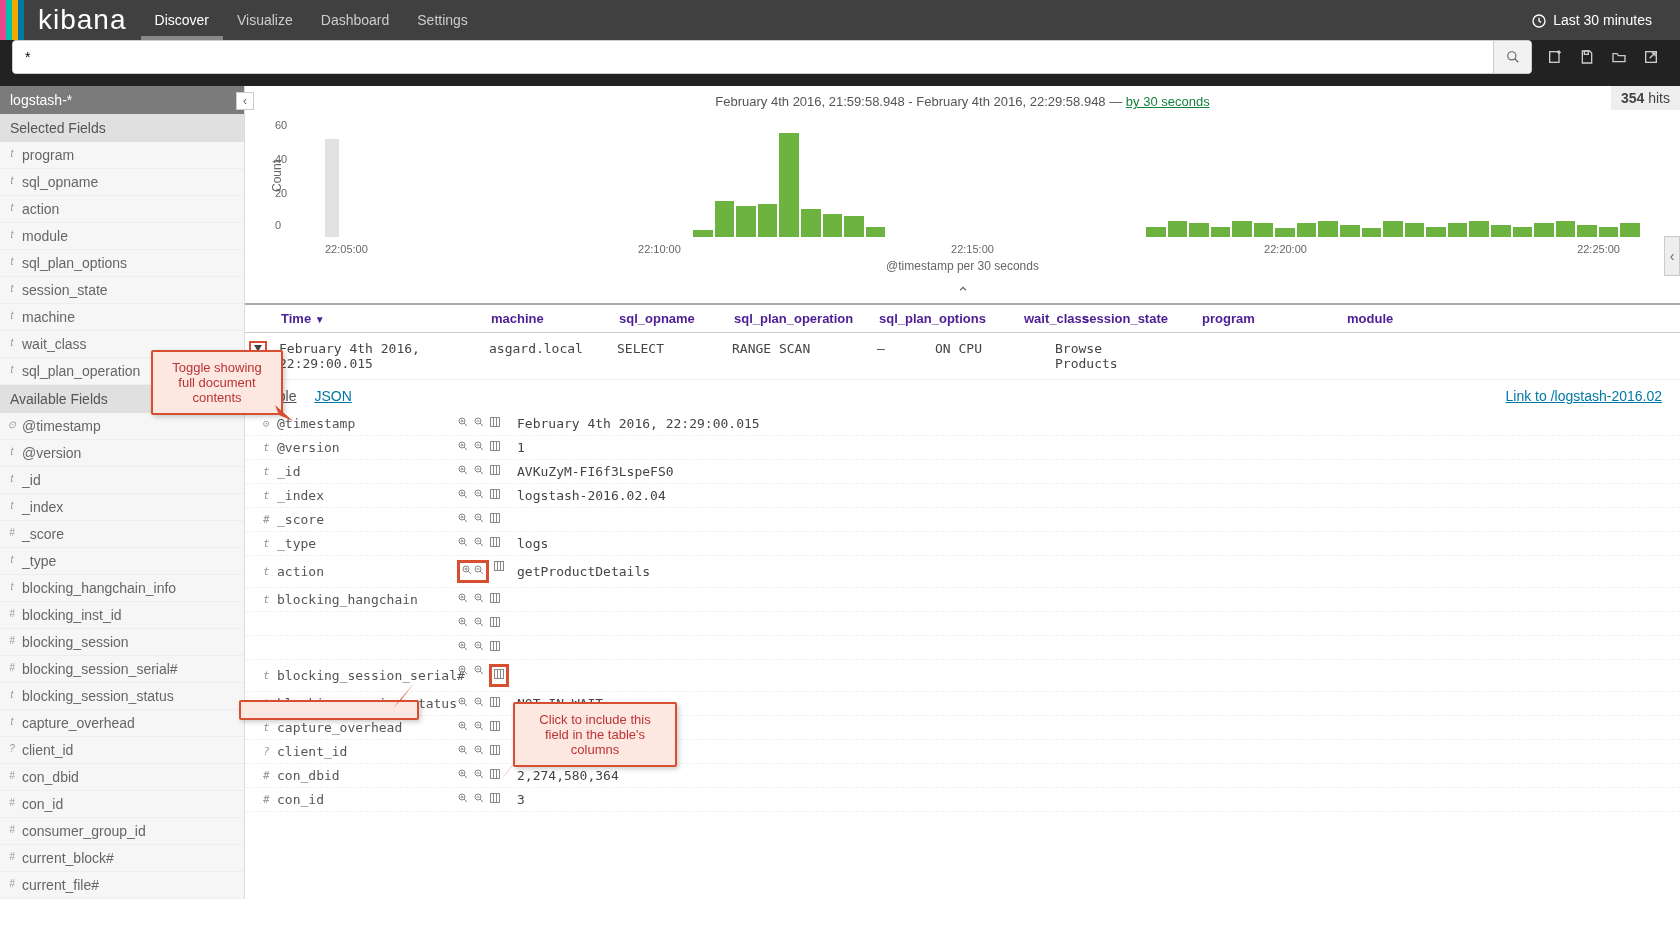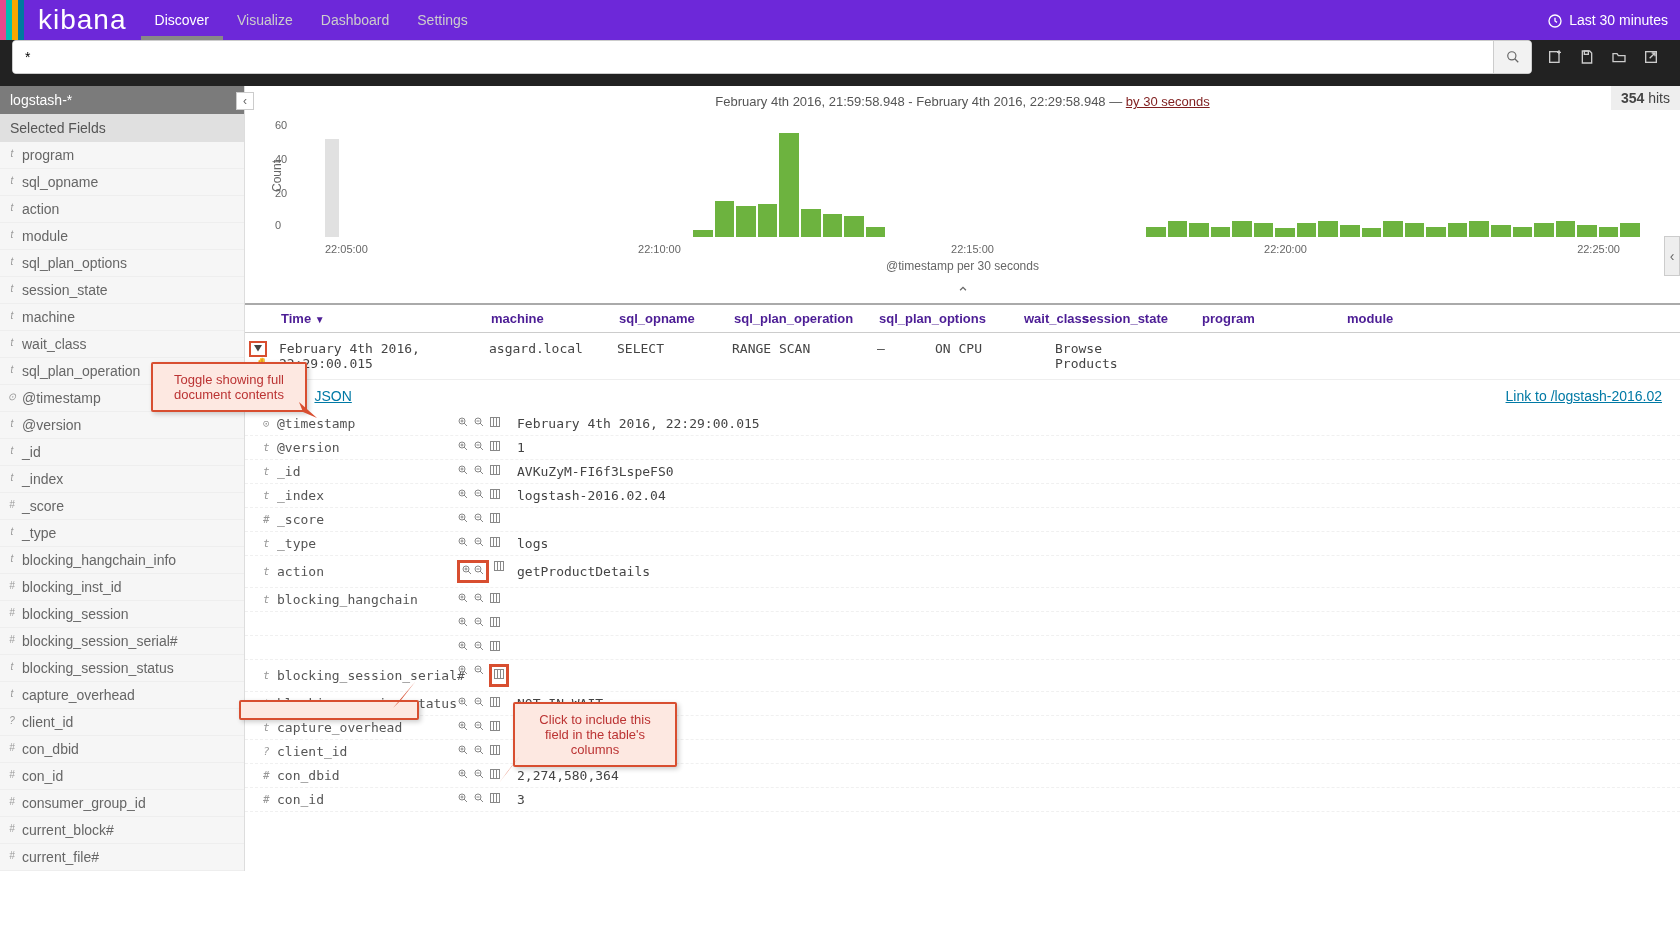--- a/index.html
+++ b/index.html
@@ -1,31 +1,31 @@
 <!DOCTYPE html>
 <html><head>
 <meta charset="utf-8">
 <style>
 * { box-sizing: border-box; margin: 0; padding: 0; }
 body { font-family: "Helvetica Neue", Arial, sans-serif; font-size: 14px; color: #444; background: #fff; width: 1680px; }
 
 
-.topnav { background: #6d28d9; height: 40px; display: flex; align-items: center; color: #fff; }
+.topnav { background: #404040; height: 40px; display: flex; align-items: center; color: #fff; }
 .brand-bars { display: flex; height: 40px; }
 .brand-bars span { width: 6px; height: 100%; display: inline-block; }
 .brand-bars .b1 { background: #e8488b; }
 .brand-bars .b2 { background: #00bfb3; }
 .brand-bars .b3 { background: #f5a700; }
 .brand-bars .b4 { background: #0078a0; }
 .brand { font-size: 28px; font-weight: 400; padding: 0 14px; letter-spacing: 1px; }
 .nav-items { display: flex; }
 .nav-item { padding: 0 14px; line-height: 40px; cursor: pointer; color: #ccc; font-size: 14px; }
 .nav-item.active { color: #fff; }
 .nav-item.active-underline { border-bottom: 4px solid #888; height: 40px; }
-.nav-right { margin-left: auto; display: flex; align-items: center; padding-right: 12px; gap: 6px; }
+.nav-right { margin-left: auto; display: flex; align-items: center; padding-right: 28px; gap: 6px; }
 .clock-icon svg { vertical-align: middle; }
 
 
 .searchbar-row { background: #222; padding: 0 0 12px 0; display: flex; align-items: center; }
 .searchbox { flex: 1; margin: 0 12px; display: flex; background: #fff; border: 1px solid #ccc; border-radius: 4px; overflow: hidden; height: 34px; }
 .searchbox input { flex: 1; border: none; padding: 0 12px; font-size: 14px; outline: none; }
 .search-btn { width: 38px; background: #f2f2f2; border-left: 1px solid #ccc; display: flex; align-items: center; justify-content: center; cursor: pointer; }
 .toolbar-icons { display: flex; gap: 10px; padding-right: 18px; }
 .toolbar-icons .ticon { width: 22px; height: 22px; color: #ccc; cursor: pointer; display:flex; align-items:center; justify-content:center; }
 
@@ -38,21 +38,21 @@
 .field-list { list-style: none; }
 .field-list li { padding: 5px 10px 5px 22px; font-size: 14px; color: #666; cursor: pointer; border-bottom: 1px solid #eee; position: relative; }
 .field-type-marker { position: absolute; left: 6px; top: 6px; font-size: 10px; color: #999; font-style: italic; width: 12px; text-align: center; }
 .gear-side { position: absolute; right: 8px; background: #bfbfbf; padding: 4px; border-radius: 3px; cursor:pointer; color:#666; }
 
 .content { flex: 1; position: relative; }
 .hits-badge { position: absolute; right: 0; top: 0; background: #eee; padding: 4px 10px; font-size: 14px; }
 .hits-badge b { font-weight: bold; }
 
 .timehdr { text-align: center; font-size: 13px; color: #555; padding: 8px 0 4px; }
-.timehdr a { color: #7f1d1d; text-decoration: underline; }
+.timehdr a { color: #15803d; text-decoration: underline; }
 
 
 .chart-area { position: relative; height: 140px; margin: 6px 40px 0 60px; }
 .yaxis-label { position: absolute; left: -44px; top: 50%; transform: rotate(-90deg) translateX(20px); font-size: 12px; color: #666; }
 .ytick { position: absolute; left: -30px; font-size: 11px; color: #666; }
 .bars { position: absolute; bottom: 22px; left: 0; right: 0; height: 104px; display: flex; align-items: flex-end; gap: 2px; }
 .bar { background: #6db33f; flex: 1; }
 .highlight-bar { position: absolute; left: 20px; bottom: 22px; width: 14px; height: 98px; background: rgba(180,180,180,0.4); }
 .xticks { position: absolute; bottom: 4px; left:0; right:0; display:flex; justify-content: space-between; font-size: 11px; color:#666; padding: 0 20px; }
 .xlabel { text-align: center; font-size: 12px; color: #666; padding-bottom: 6px; }
@@ -174,20 +174,29 @@
         <li><span class="field-type-marker">t</span>program</li>
         <li><span class="field-type-marker">t</span>sql_opname</li>
         <li><span class="field-type-marker">t</span>action</li>
         <li><span class="field-type-marker">t</span>module</li>
         <li><span class="field-type-marker">t</span>sql_plan_options</li>
         <li><span class="field-type-marker">t</span>session_state</li>
         <li><span class="field-type-marker">t</span>machine</li>
         <li><span class="field-type-marker">t</span>wait_class</li>
         <li><span class="field-type-marker">t</span>sql_plan_operation</li>
       </ul>
+    <div class="sidebar-section-title" style="position:relative;">
+      <span>Available Fields</span>
+      <span class="gear-side">
+        <svg width="12" height="12" viewBox="0 0 24 24" fill="none" stroke="#555" stroke-width="2">
+            <circle cx="12" cy="12" r="3"></circle>
+            <path d="M12 2v3M12 19v3M4.2 4.2l2.1 2.1M17.7 17.7l2.1 2.1M2 12h3M19 12h3M4.2 19.8l2.1-2.1M17.7 6.3l2.1-2.1"></path>
+          </svg>
+      </span>
+    </div>
     <ul class="field-list" id="available-fields">
         <li><span class="field-type-marker">⊙</span>@timestamp</li>
         <li><span class="field-type-marker">t</span>@version</li>
         <li><span class="field-type-marker">t</span>_id</li>
         <li><span class="field-type-marker">t</span>_index</li>
         <li><span class="field-type-marker">#</span>_score</li>
         <li><span class="field-type-marker">t</span>_type</li>
         <li><span class="field-type-marker">t</span>blocking_hangchain_info</li>
         <li><span class="field-type-marker">#</span>blocking_inst_id</li>
         <li><span class="field-type-marker">#</span>blocking_session</li>
@@ -636,21 +645,21 @@
               </svg></span>
             <span class="act"><svg width="12" height="12" viewBox="0 0 24 24" fill="none" stroke="#888" stroke-width="2">
                 <rect x="3" y="3" width="18" height="18"></rect>
                 <path d="M9 3v18M15 3v18"></path>
               </svg></span>
           </span>
           <span class="detail-val">3</span>
         </div>
       </div>
 
-    <div class="callout" style="top:276px; left:-94px; width:156px;">
+    <div class="callout" style="top:264px; left:-94px; width:132px;">
       <span>Toggle showing full document contents</span>
       <svg style="position:absolute; right:-14px; bottom:-12px;" width="20" height="20">
           <path d="M0 0 L18 16 L4 10 Z" fill="#d84e30"></path>
         </svg>
     </div>
     <div class="callout" style="top:614px; left:-6px; width:180px;">
       <svg style="position:absolute; right:-6px; top:-22px;" width="30" height="30">
           <path d="M0 28 L22 2 L8 20 Z" fill="#d84e30"></path>
         </svg>
     </div>

